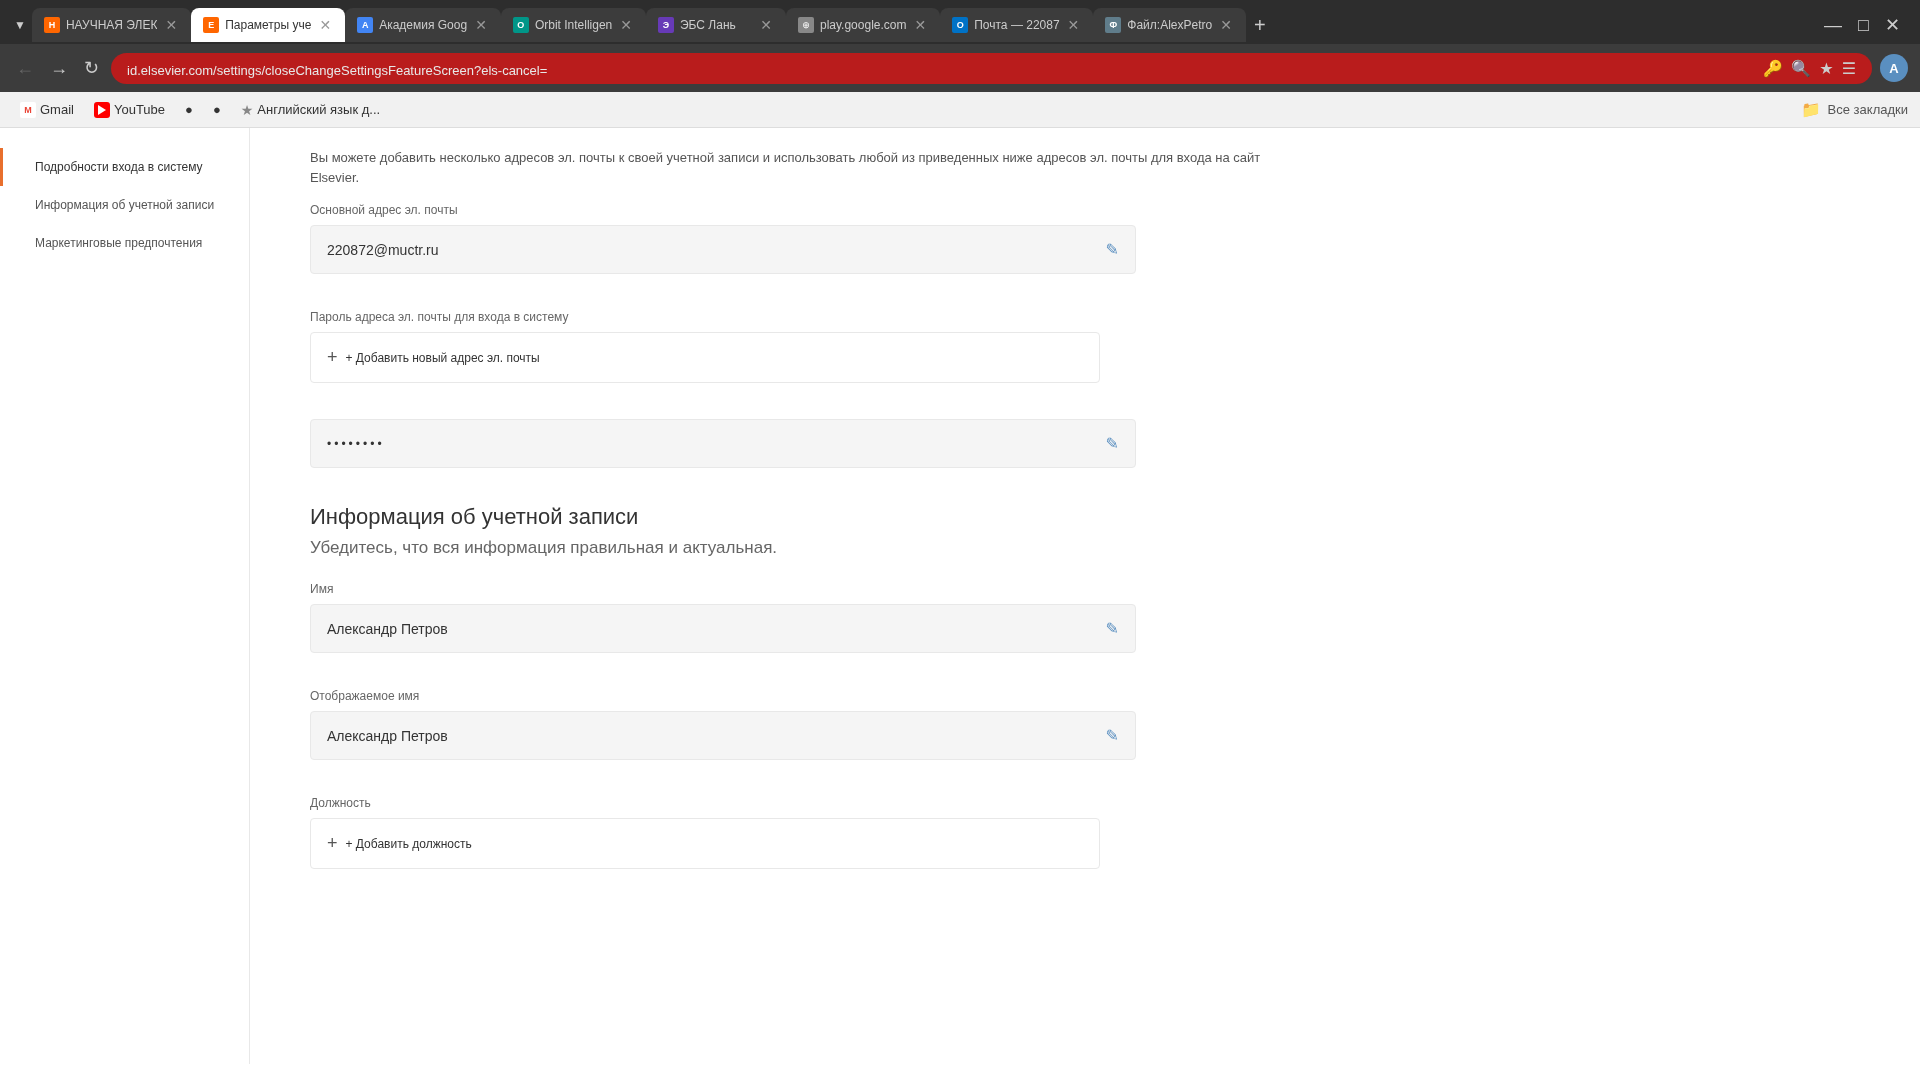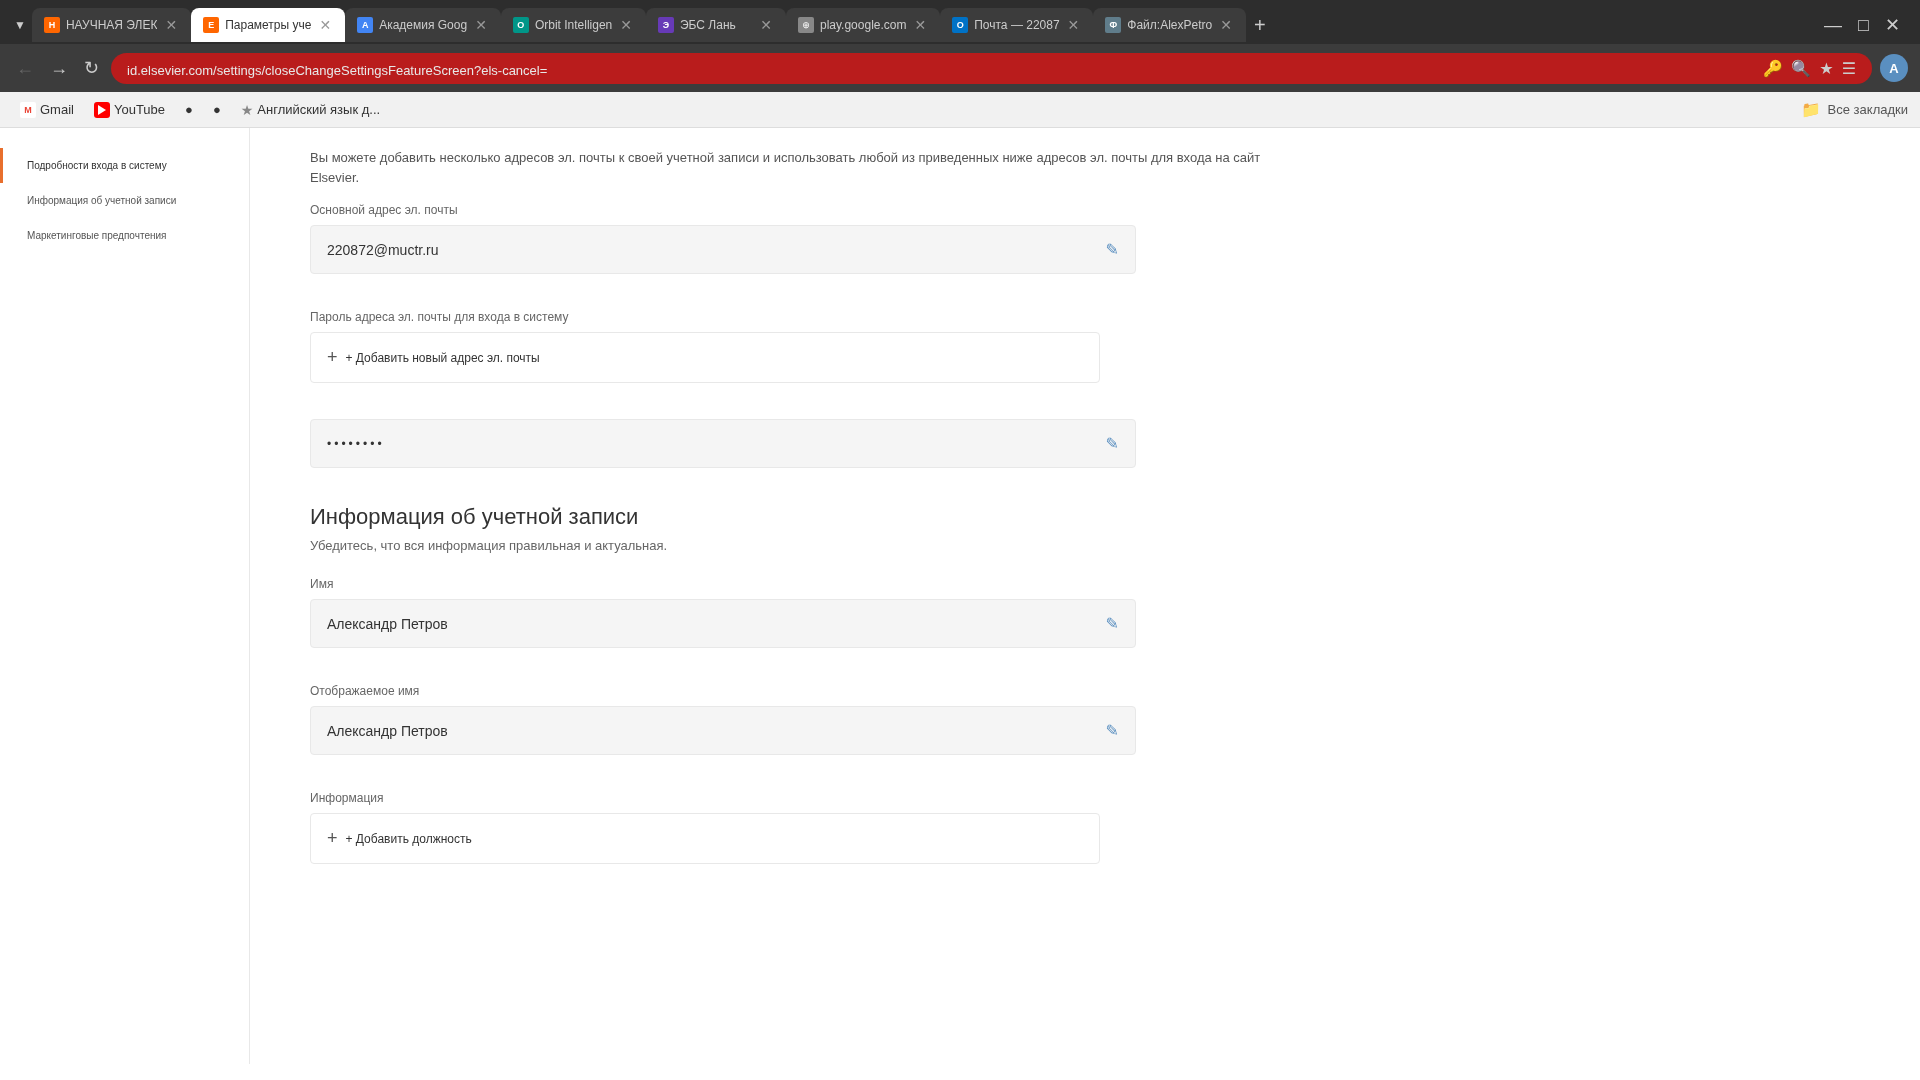--- a/index.html
+++ b/index.html
@@ -62,21 +62,21 @@
 
     
     .page-content { background: #fff; display: flex; width: 1920px; min-height: 936px; }
 
     
     .sidebar {
       width: 250px; min-width: 250px; padding: 20px 0;
       border-right: 1px solid #e8e8e8;
     }
     .sidebar-item {
-      padding: 12px 24px; cursor: pointer; font-size: 10px; color: #555;
+      padding: 12px 32px; cursor: pointer; font-size: 12px; color: #555;
       border-left: 3px solid transparent;
     }
     .sidebar-item.active { border-left: 3px solid #e86f2d; color: #333; font-weight: 500; }
 
     
     .main-content {
       flex: 1; padding: 0 60px 40px 60px; max-width: 1100px;
       overflow-y: auto;
     }
 
@@ -100,21 +100,21 @@
       display: flex; align-items: center; background: #fff;
       border: 1px solid #e8e8e8; border-radius: 4px;
       padding: 14px 16px; width: 790px; cursor: pointer;
       gap: 8px;
     }
     .add-plus { font-size: 18px; color: #555; }
     .add-text { font-size: 12px; color: #333; }
 
     
     .section-heading { font-size: 22px; color: #333; font-weight: 400; margin: 20px 0 8px 0; }
-    .section-subtext { font-size: 13px; color: #666; margin-bottom: 24px; }
+    .section-subtext { font-size: 17px; color: #666; margin-bottom: 24px; }
 
     
     .favicon-elsevier { background: #ff6600; color: white; font-size: 9px; font-weight: bold; border-radius: 2px; width: 16px; height: 16px; display: flex; align-items: center; justify-content: center; }
     .favicon-orange { background: #ff6600; color: white; font-size: 9px; font-weight: bold; border-radius: 2px; width: 16px; height: 16px; display: flex; align-items: center; justify-content: center; }
     .favicon-blue { background: #4285f4; color: white; font-size: 9px; font-weight: bold; border-radius: 2px; width: 16px; height: 16px; display: flex; align-items: center; justify-content: center; }
     .favicon-purple { background: #673ab7; color: white; font-size: 9px; font-weight: bold; border-radius: 2px; width: 16px; height: 16px; display: flex; align-items: center; justify-content: center; }
     .favicon-teal { background: #009688; color: white; font-size: 9px; font-weight: bold; border-radius: 2px; width: 16px; height: 16px; display: flex; align-items: center; justify-content: center; }
     .favicon-outlook { background: #0072C6; color: white; font-size: 9px; font-weight: bold; border-radius: 2px; width: 16px; height: 16px; display: flex; align-items: center; justify-content: center; }
     .favicon-file { background: #607d8b; color: white; font-size: 9px; font-weight: bold; border-radius: 2px; width: 16px; height: 16px; display: flex; align-items: center; justify-content: center; }
     .favicon-globe { background: #888; color: white; font-size: 9px; border-radius: 2px; width: 16px; height: 16px; display: flex; align-items: center; justify-content: center; }
@@ -282,21 +282,21 @@
 
       <div class="field-group">
         <div class="field-label">Отображаемое имя</div>
         <div class="field-box">
           <span class="field-value">Александр Петров</span>
           <span class="edit-icon">✎</span>
         </div>
       </div>
 
       <div class="field-group">
-        <div class="field-label">Информация</div>
+        <div class="field-label">Должность</div>
         <div class="add-box" style="border:1px solid #e8e8e8;">
           <span class="add-plus">+</span>
           <span class="add-text">+ Добавить должность</span>
         </div>
       </div>
     </div>
   </div>
 </div>
 
 </body></html>

